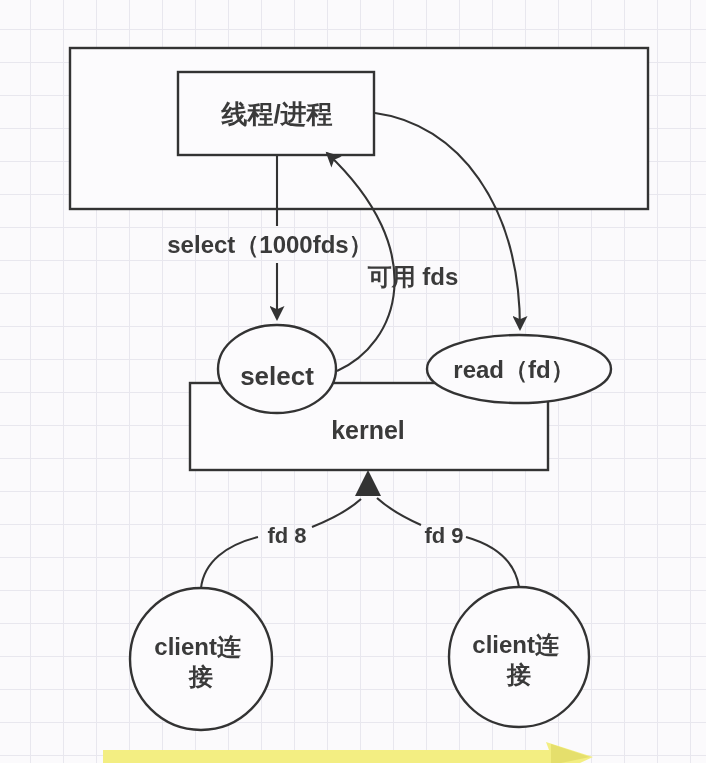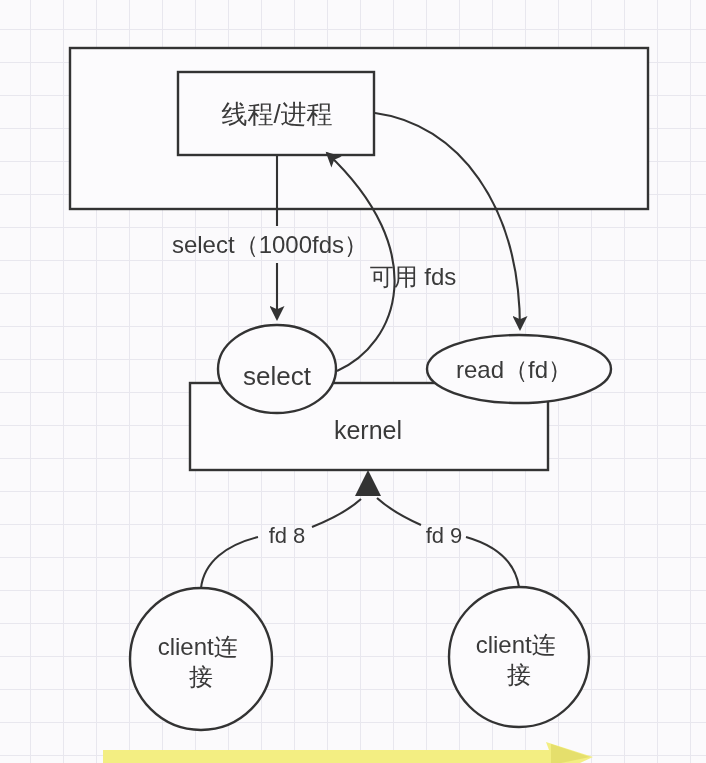--- a/index.html
+++ b/index.html
@@ -12,20 +12,21 @@
     position: relative;
     width: 706px;
     height: 763px;
     overflow: hidden;
     background-color: #fbfafc;
     background-image:
       linear-gradient(#e8e7ee 1px, transparent 1px),
       linear-gradient(90deg, #e8e7ee 1px, transparent 1px);
     background-size: 33px 33px;
     background-position: -3px -4px;
+    font-weight: bold;
   }
   svg.diagram {
     position: absolute;
     top: 0;
     left: 0;
   }
   .shape {
     fill: #fcfbfd;
     stroke: #333333;
     stroke-width: 2.4;

